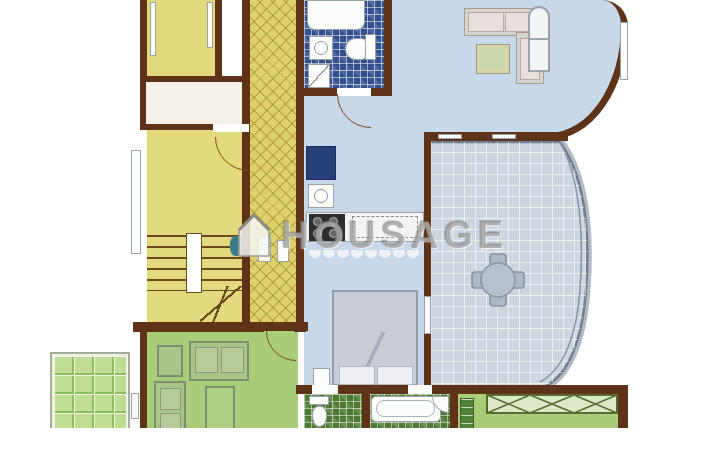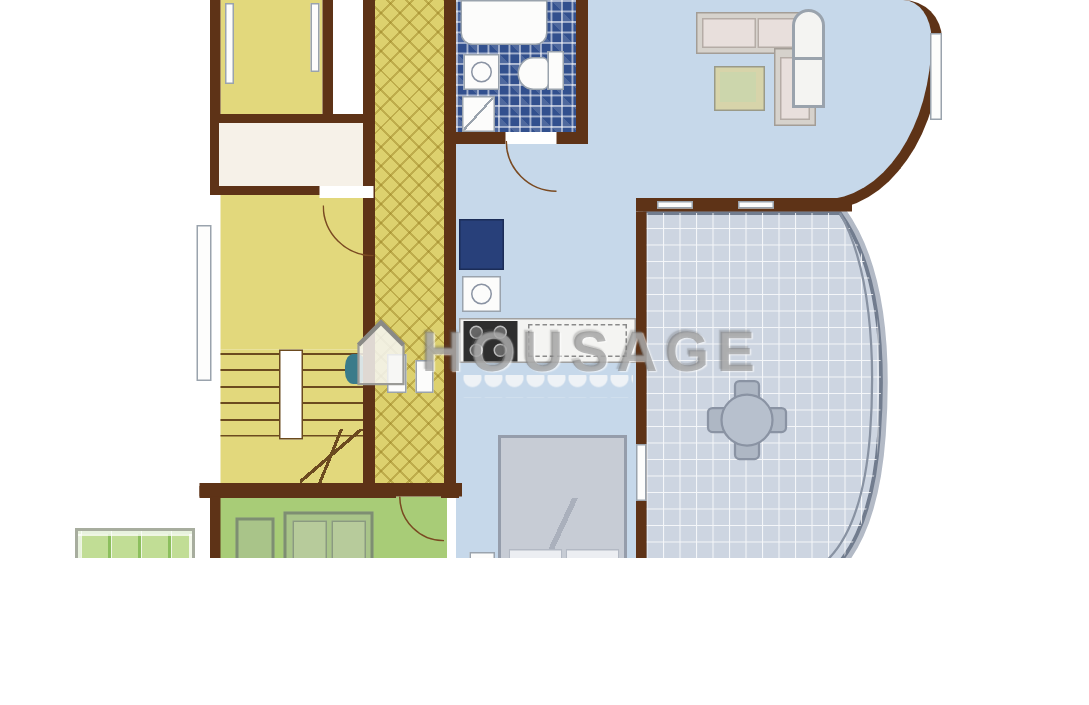--- a/index.html
+++ b/index.html
@@ -1,16 +1,16 @@
 <!DOCTYPE html>
 <html style="--wall: #5e3317; --wall-light: #7a4a22; --room-yellow: #e2d87c; --corridor-yellow: #ddd16e; --room-blue: #c6d8ea; --tile-blue: #32508e; --glass-blue: #cdd5e1; --room-green: #a8cc77; --balcony-green: #c1dd95; --tile-green: #4c7a33; --closet-white: #f6f1e8; --furniture-gray: #d6d2cc; --watermark-gray: #7a7a7a;"><head>
 <meta charset="utf-8">
 <style>
   html,body{margin:0;padding:0;background:#fff;font-family:"Liberation Sans",sans-serif;}
-  #canvas{position:relative;width:726px;height:372px;background:#fff;overflow:hidden;}
+  #canvas{position:relative;width:726px;height:428px;background:#fff;overflow:hidden;}
   .abs{position:absolute;}
   .room{position:absolute;z-index:1;}
   .fix{position:absolute;z-index:2;}
   .wall{position:absolute;background:var(--wall);z-index:3;}
   .gap{position:absolute;background:#fff;z-index:4;}
   .win{position:absolute;background:#fdfdfc;border:1px solid #9aa3ad;box-sizing:border-box;z-index:4;}
   .yellow{background:var(--room-yellow);}
   .blue{background:var(--room-blue);}
   .green{background:var(--room-green);}
   .hatch{background-color:var(--corridor-yellow);

